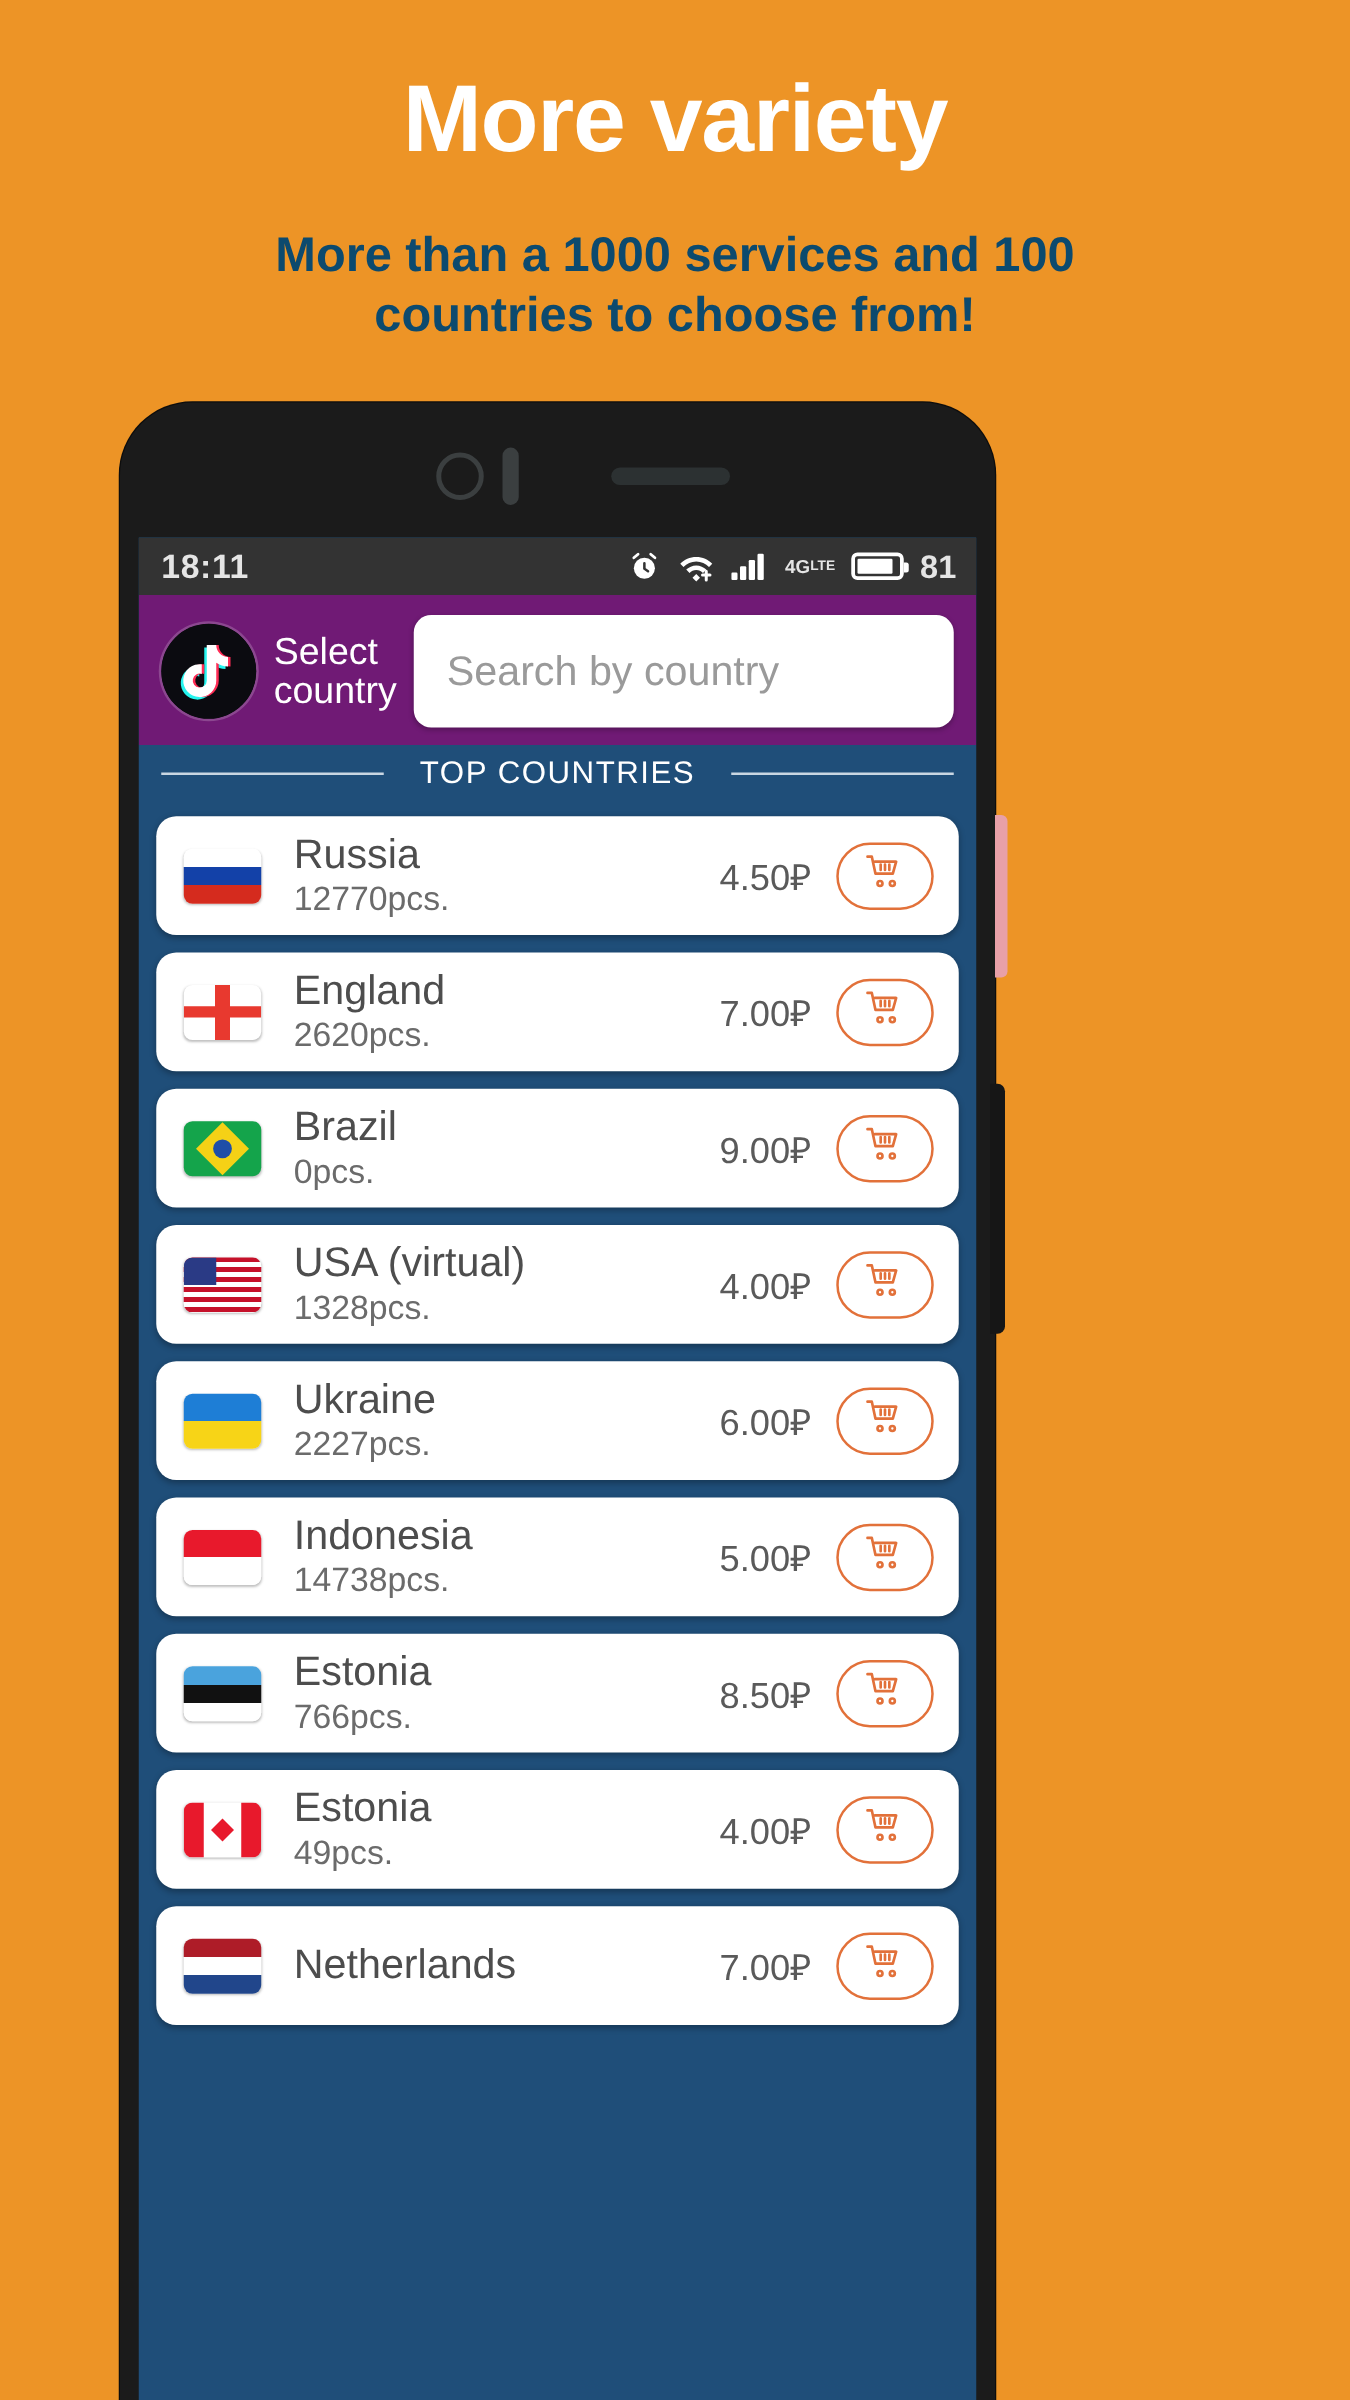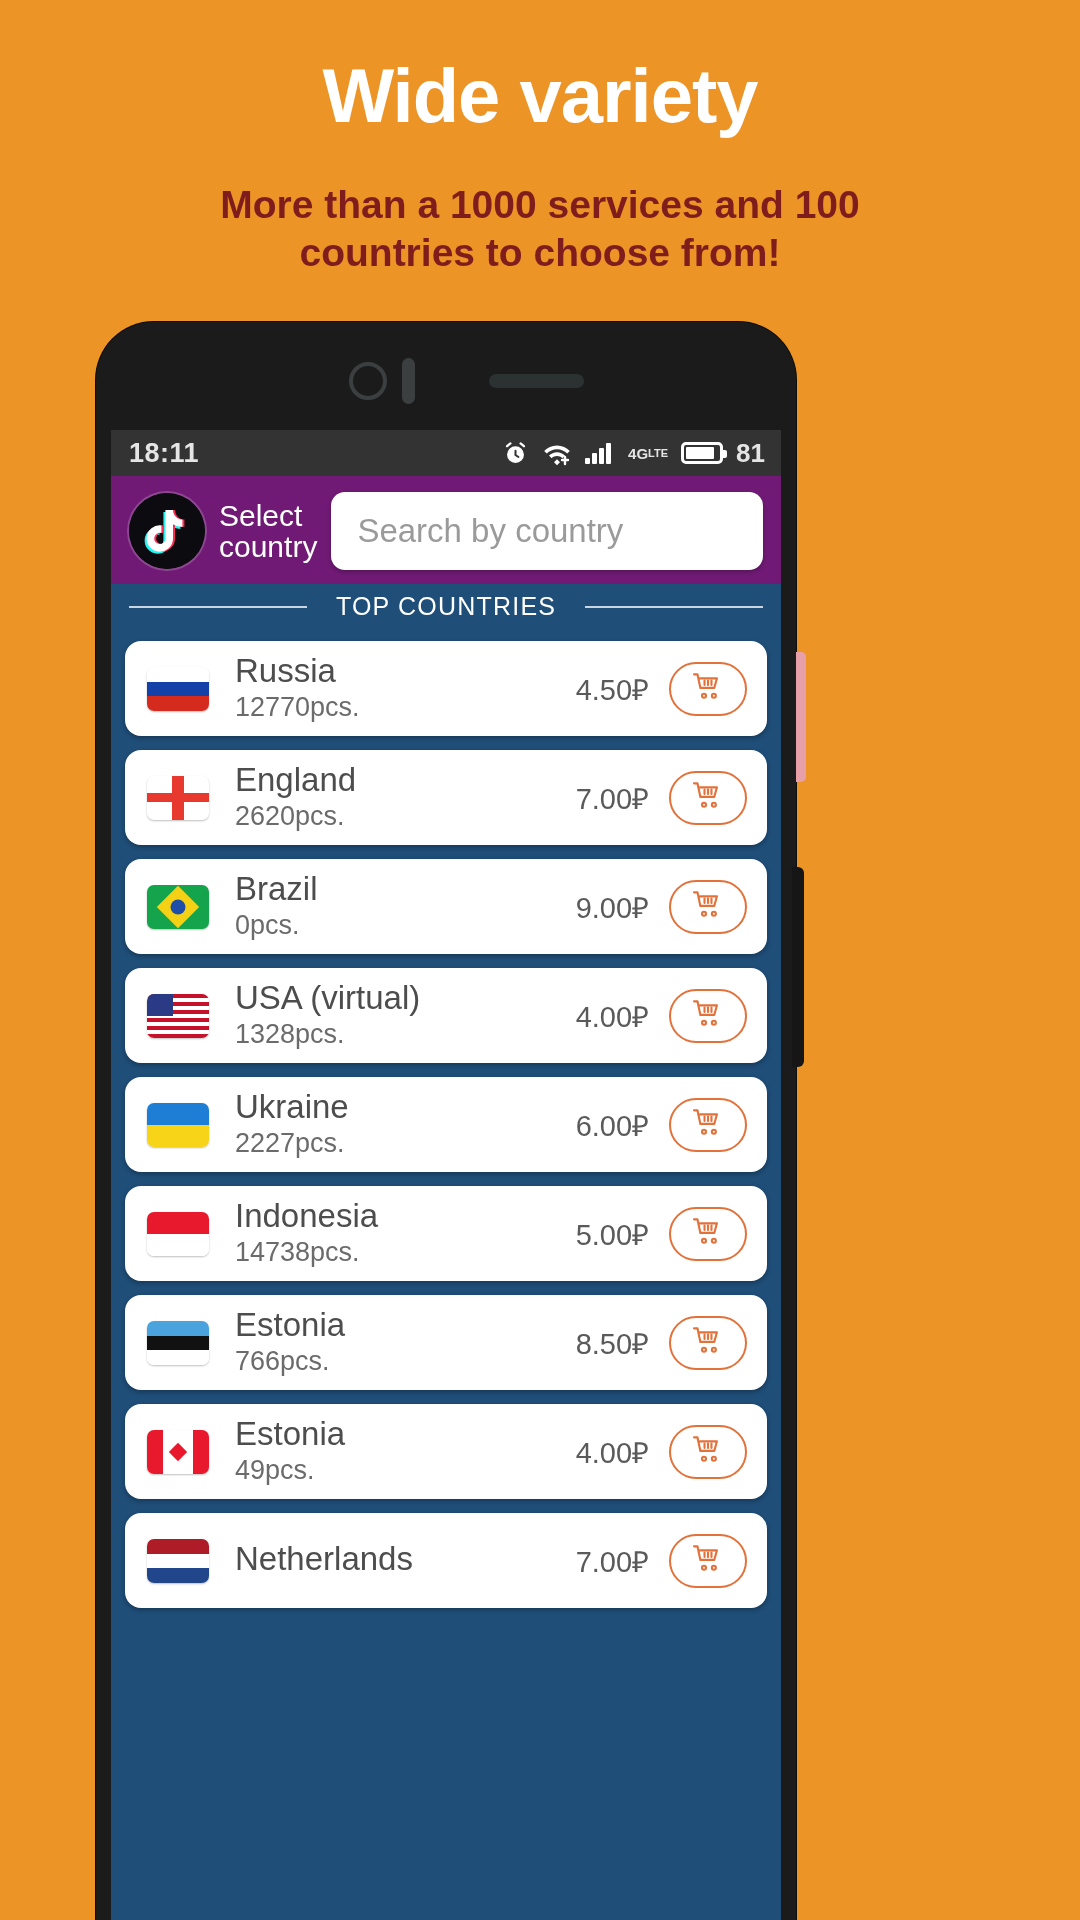--- a/index.html
+++ b/index.html
@@ -14,21 +14,21 @@
   
   .promo { width:100%; padding-top:52px; text-align:center; }
   .promo-title {
     color:#FFFFFF;
     font-size:76px;
     font-weight:bold;
     letter-spacing:-1px;
     line-height:1.15;
   }
   .promo-sub {
-    color:#7f1d1d;
+    color:#0c4a6e;
     font-size:39px;
     font-weight:bold;
     line-height:1.22;
     margin-top:42px;
     padding:0 150px;
   }
 
   
   .phone {
     position:absolute;
@@ -124,21 +124,21 @@
     width:76px; height:76px; border-radius:50%;
     background:#0b0b10; position:relative; flex:0 0 auto;
     box-shadow:0 0 0 2px #ffffff33;
     overflow:hidden;
   }
   .select-label {
     color:#ffffff; font-size:30px; line-height:1.05; font-weight:400;
     white-space:pre-line; flex:0 0 auto;
   }
   .searchbox {
-    flex:1 1 auto; height:78px; background:#ffffff; border-radius:14px;
+    flex:1 1 auto; height:90px; background:#ffffff; border-radius:14px;
     display:flex; align-items:center; padding:0 26px;
     box-shadow:0 2px 4px rgba(0,0,0,.25);
     text-align:center;
   }
   .searchbox span { color:#9a9a9a; font-size:33px; }
 
   
   .section-divider {
     display:flex; align-items:center; gap:29px;
     padding:8px 18px 6px 18px;
@@ -184,21 +184,21 @@
   .f-ee{background:linear-gradient(#4aa3dd 0 33.3%,#111 33.3% 66.6%,#fff 66.6%);}
   .f-ca{background:#fff;position:relative;}
   .f-ca::before{content:"";position:absolute;left:0;top:0;width:26%;height:100%;background:#e8192c;box-shadow:46px 0 0 #e8192c;}
   .f-ca::after{content:"";position:absolute;left:50%;top:50%;width:13px;height:13px;background:#e8192c;transform:translate(-50%,-50%) rotate(45deg);}
   .f-nl{background:linear-gradient(#ae1c28 0 33.3%,#fff 33.3% 66.6%,#21468b 66.6%);}
 </style>
 </head>
 <body>
 
 <div class="promo">
-  <div class="promo-title">Wide variety</div>
+  <div class="promo-title">More variety</div>
   <div class="promo-sub">More than a 1000 services and 100 countries to choose from!</div>
 </div>
 
 <div class="phone">
   <div class="phone-pink-edge"></div>
   <div class="phone-side-btn"></div>
 
   <div class="notch">
     <div class="cam-ring"></div>
     <div class="cam-bar"></div>

